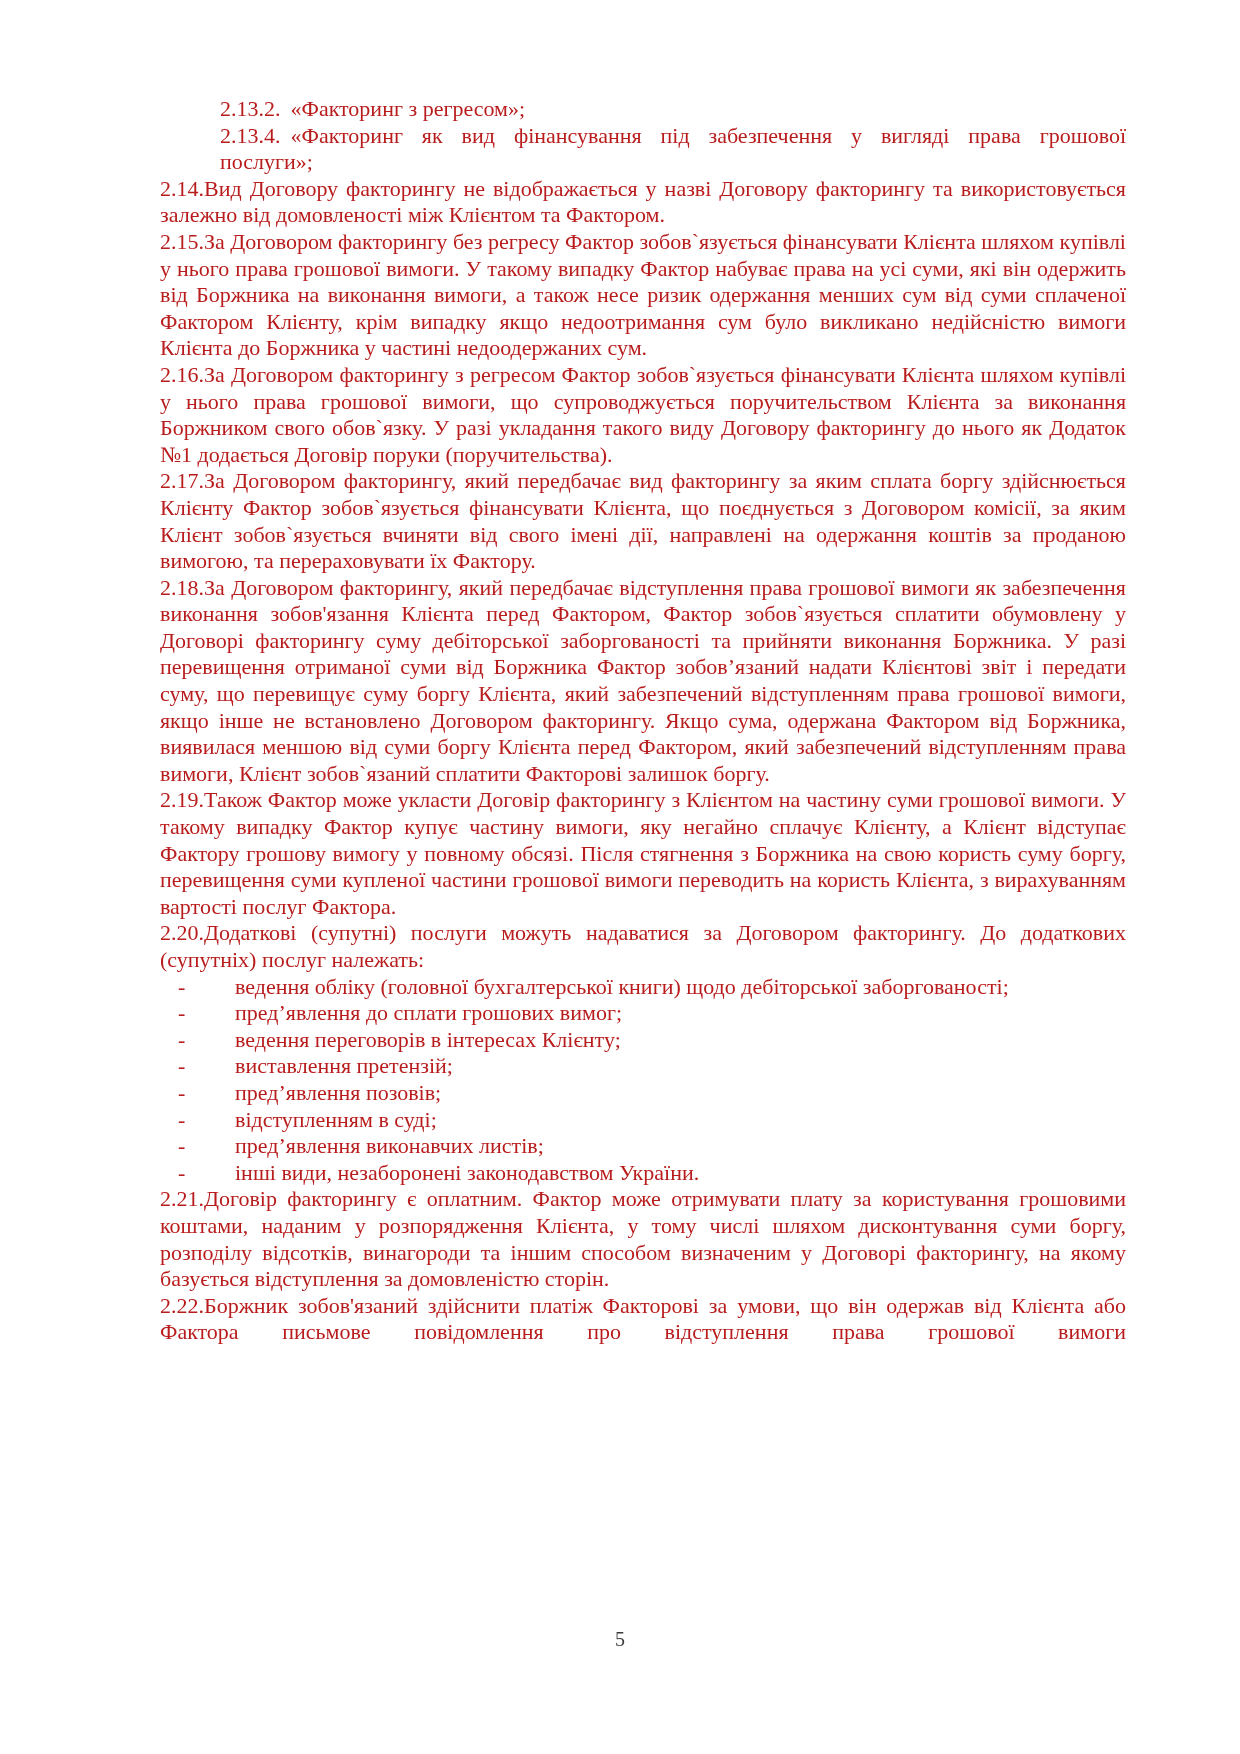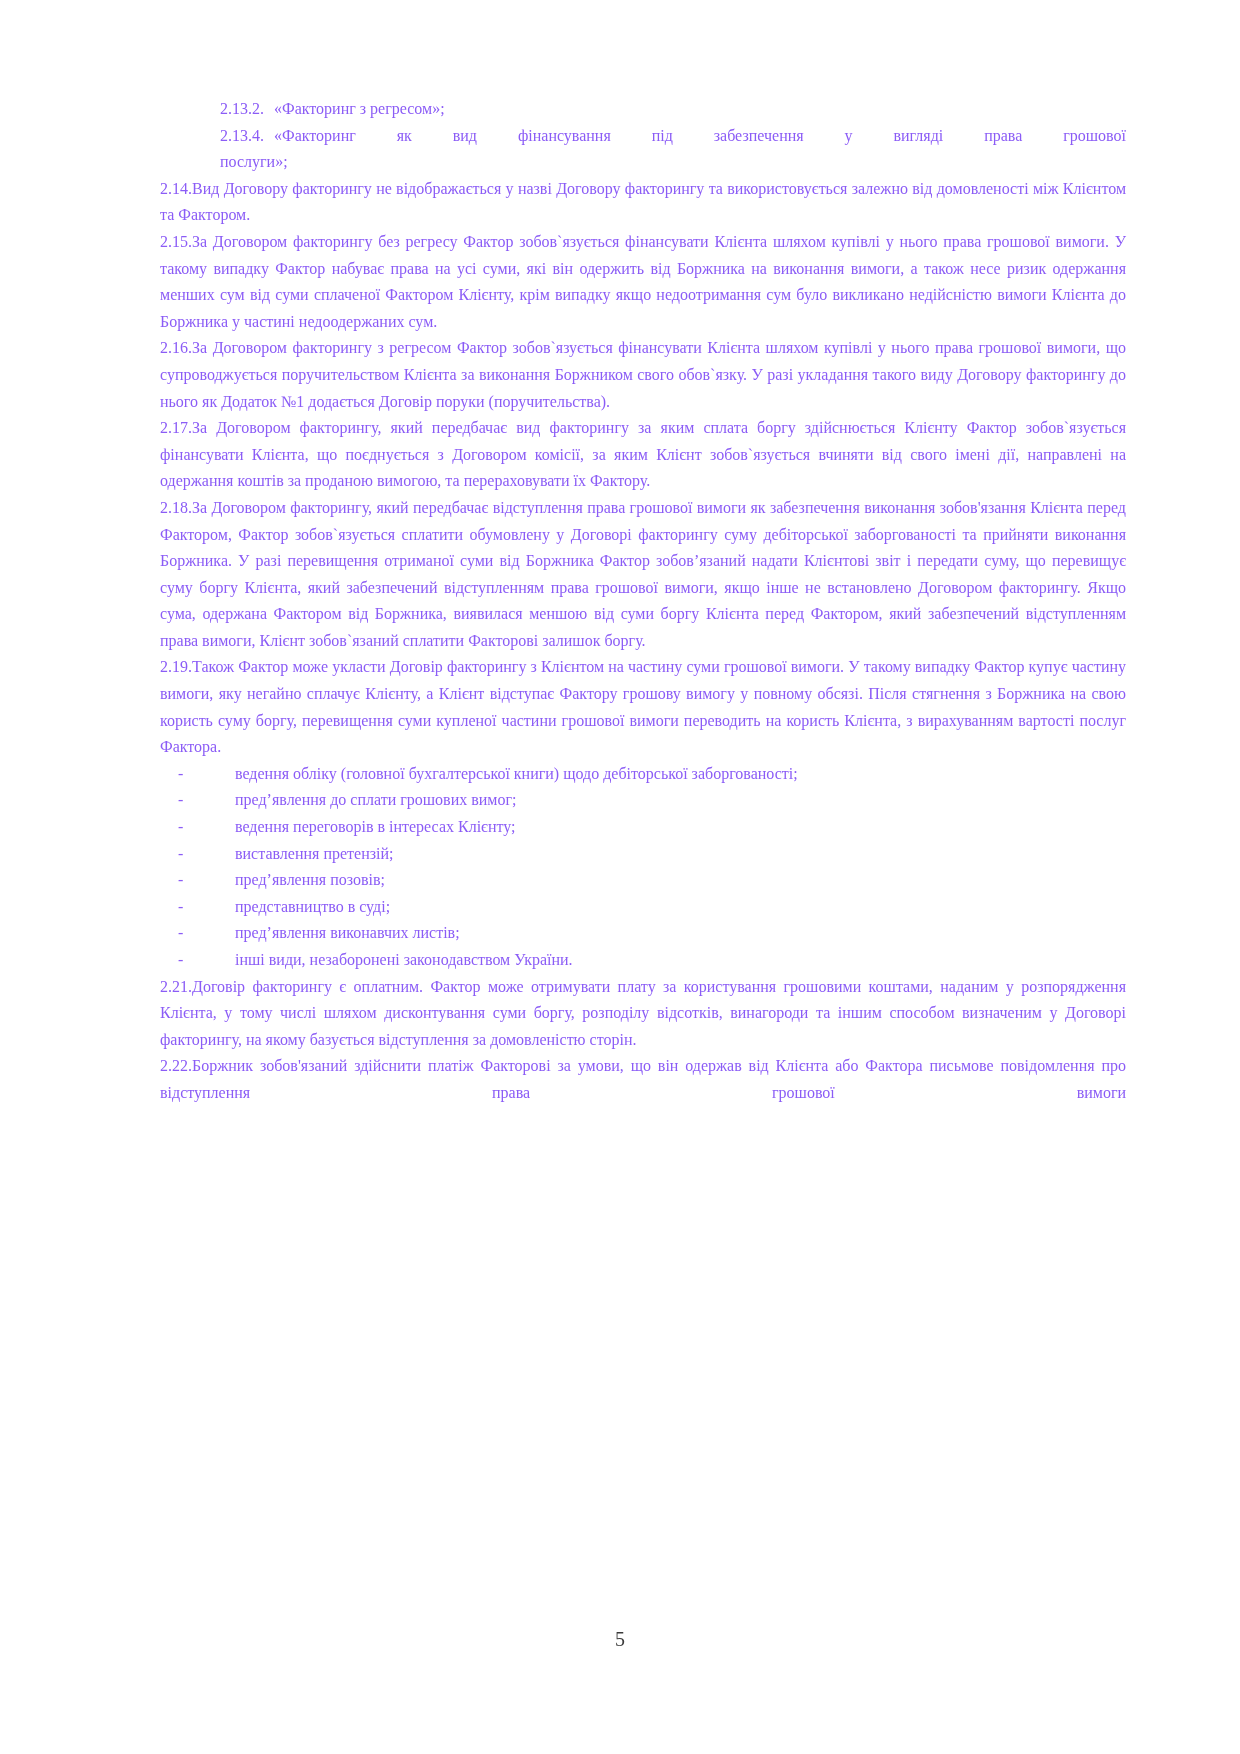--- a/index.html
+++ b/index.html
@@ -1,20 +1,20 @@
 <!DOCTYPE html>
 <html><head>
 <meta charset="utf-8">
 <style>
   html, body { margin: 0; padding: 0; background: #ffffff; }
   body { width: 1240px; height: 1754px; position: relative; overflow: hidden; }
   .page {
     position: absolute; left: 160px; top: 96px; width: 966px;
     font-family: "Liberation Serif", "DejaVu Serif", serif;
-    font-size: 16px; line-height: 26.6px; color: #8b5cf6;
+    font-size: 22px; line-height: 26.6px; color: #b91c1c;
   }
   .p { margin: 0; text-align: justify; text-align-last: left; }
   .sub { padding-left: 60px; }
   .sub .num { display: inline-block; min-width: 0; margin-right: 10px; }
   .num { }
   .bullets { margin: 0; padding: 0; list-style: none; }
   .bullets li { position: relative; padding-left: 75px; }
   .bullets li .dash { position: absolute; left: 18px; top: 0; }
   .page-number {
     position: absolute; left: 0; width: 1240px; top: 1628px; text-align: center;
@@ -28,28 +28,29 @@
   <p class="p sub"><span class="num">2.13.2.</span><span>«Факторинг з регресом»;</span></p>
   <p class="p sub" style="text-align-last: justify;"><span class="num">2.13.4.</span><span>«Факторинг як вид фінансування під забезпечення у вигляді права грошової</span></p>
   <p class="p sub"><span>послуги»;</span></p>
 
   <p class="p"><span class="num">2.14.</span><span>Вид Договору факторингу не відображається у назві Договору факторингу та використовується залежно від домовленості між Клієнтом та Фактором.</span></p>
   <p class="p"><span class="num">2.15.</span><span>За Договором факторингу без регресу Фактор зобов`язується фінансувати Клієнта шляхом купівлі у нього права грошової вимоги. У такому випадку Фактор набуває права на усі суми, які він одержить від Боржника на виконання вимоги, а також несе ризик одержання менших сум від суми сплаченої Фактором Клієнту, крім випадку якщо недоотримання сум було викликано недійсністю вимоги Клієнта до Боржника у частині недоодержаних сум.</span></p>
   <p class="p"><span class="num">2.16.</span><span>За Договором факторингу з регресом Фактор зобов`язується фінансувати Клієнта шляхом купівлі у нього права грошової вимоги, що супроводжується поручительством Клієнта за виконання Боржником свого обов`язку. У разі укладання такого виду Договору факторингу до нього як Додаток №1 додається Договір поруки (поручительства).</span></p>
   <p class="p"><span class="num">2.17.</span><span>За Договором факторингу, який передбачає вид факторингу за яким сплата боргу здійснюється Клієнту Фактор зобов`язується фінансувати Клієнта, що поєднується з Договором комісії, за яким Клієнт зобов`язується вчиняти від свого імені дії, направлені на одержання коштів за проданою вимогою, та перераховувати їх Фактору.</span></p>
   <p class="p"><span class="num">2.18.</span><span>За Договором факторингу, який передбачає відступлення права грошової вимоги як забезпечення виконання зобов'язання Клієнта перед Фактором, Фактор зобов`язується сплатити обумовлену у Договорі факторингу суму дебіторської заборгованості та прийняти виконання Боржника. У разі перевищення отриманої суми від Боржника Фактор зобов’язаний надати Клієнтові звіт і передати суму, що перевищує суму боргу Клієнта, який забезпечений відступленням права грошової вимоги, якщо інше не встановлено Договором факторингу. Якщо сума, одержана Фактором від Боржника, виявилася меншою від суми боргу Клієнта перед Фактором, який забезпечений відступленням права вимоги, Клієнт зобов`язаний сплатити Факторові залишок боргу.</span></p>
   <p class="p"><span class="num">2.19.</span><span>Також Фактор може укласти Договір факторингу з Клієнтом на частину суми грошової вимоги. У такому випадку Фактор купує частину вимоги, яку негайно сплачує Клієнту, а Клієнт відступає Фактору грошову вимогу у повному обсязі. Після стягнення з Боржника на свою користь суму боргу, перевищення суми купленої частини грошової вимоги переводить на користь Клієнта, з вирахуванням вартості послуг Фактора.</span></p>
+  <p class="p"><span class="num">2.20.</span><span>Додаткові (супутні) послуги можуть надаватися за Договором факторингу. До додаткових (супутніх) послуг належать:</span></p>
 
   <ul class="bullets">
     <li><span class="dash">-</span><span>ведення обліку (головної бухгалтерської книги) щодо дебіторської заборгованості;</span></li>
     <li><span class="dash">-</span><span>пред’явлення до сплати грошових вимог;</span></li>
     <li><span class="dash">-</span><span>ведення переговорів в інтересах Клієнту;</span></li>
     <li><span class="dash">-</span><span>виставлення претензій;</span></li>
     <li><span class="dash">-</span><span>пред’явлення позовів;</span></li>
-    <li><span class="dash">-</span><span>представництво в суді;</span></li>
+    <li><span class="dash">-</span><span>відступленням в суді;</span></li>
     <li><span class="dash">-</span><span>пред’явлення виконавчих листів;</span></li>
     <li><span class="dash">-</span><span>інші види, незаборонені законодавством України.</span></li>
   </ul>
 
   <p class="p"><span class="num">2.21.</span><span>Договір факторингу є оплатним. Фактор може отримувати плату за користування грошовими коштами, наданим у розпорядження Клієнта, у тому числі шляхом дисконтування суми боргу, розподілу відсотків, винагороди та іншим способом визначеним у Договорі факторингу, на якому базується відступлення за домовленістю сторін.</span></p>
   <p class="p" style="text-align-last: justify;"><span class="num">2.22.</span><span>Боржник зобов'язаний здійснити платіж Факторові за умови, що він одержав від Клієнта або Фактора письмове повідомлення про відступлення права грошової вимоги</span></p>
 </div>
 
 <div class="page-number">5</div>
 

